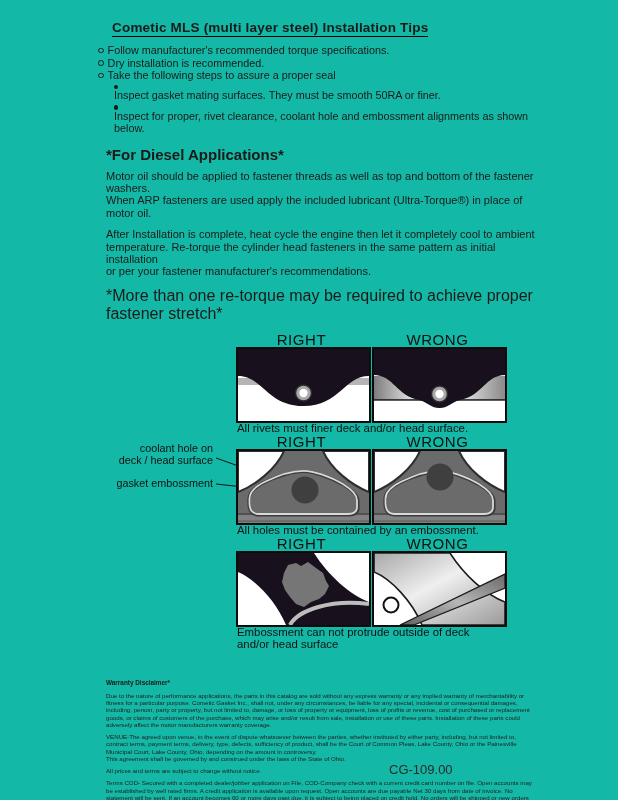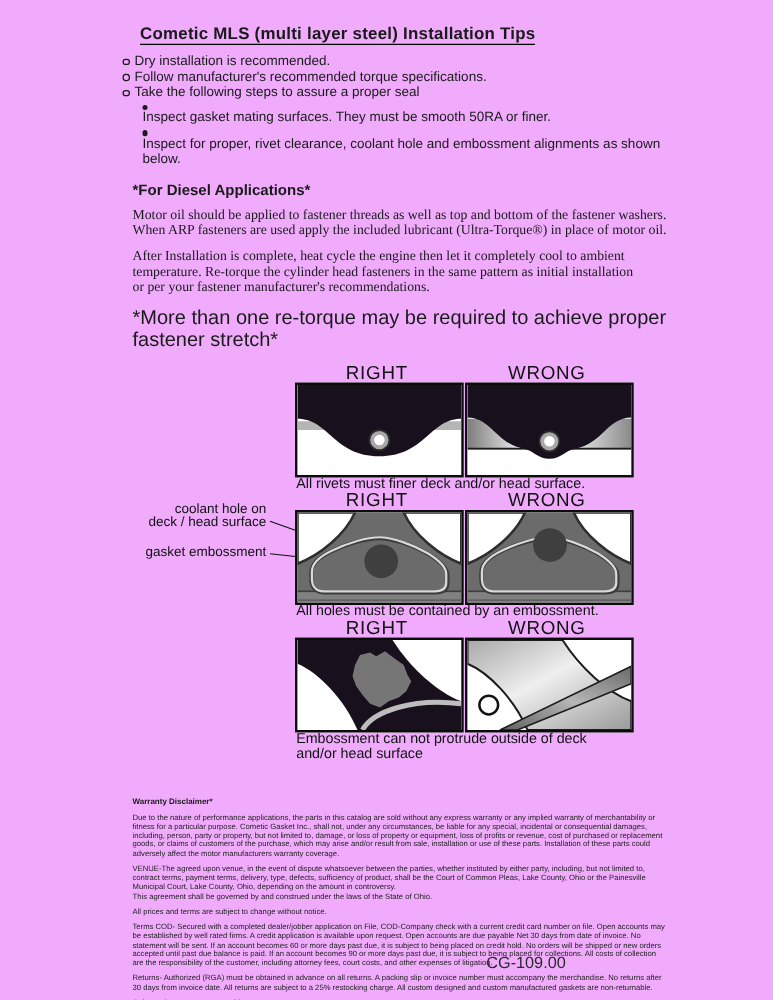--- a/index.html
+++ b/index.html
@@ -1,32 +1,32 @@
 <!DOCTYPE html>
 <html><head>
 <meta charset="utf-8">
 <style>
   html,body{margin:0;padding:0;background:#ffffff;}
-  .page{position:relative;width:618px;height:800px;background:#f0abfc;overflow:hidden;
+  .page{position:relative;width:618px;height:800px;background:#14b8a6;overflow:hidden;
         font-family:"Liberation Sans","DejaVu Sans",sans-serif;color:#1a1a1a;}
   .content{padding:18px 0 0 106px;width:440px;}
 
   .title{display:inline-block;font-size:13.5px;font-weight:bold;letter-spacing:.2px;
          border-bottom:1.6px solid #000;padding-bottom:1px;margin:0 0 7px 6px;}
 
   .bullets{font-size:10.8px;line-height:12.5px;}
   .bullet-row{display:flex;align-items:flex-start;margin-left:-8px;}
   .sub{margin-left:8px;flex-direction:column;}
   .marker-open{flex:0 0 auto;width:3.6px;height:3.6px;border:1px solid #1a1a1a;border-radius:50%;
                margin:3.6px 4px 0 0;}
   .marker-fill{flex:0 0 auto;width:4.2px;height:4.2px;background:#1a1a1a;border-radius:50%;
                margin:3.6px 3px 0 0;}
 
-  .diesel-heading{font-size:12px;font-weight:bold;margin:11px 0 0 0;}
-  .para{font-size:11px;line-height:12.4px;white-space:pre-line;margin:7px 0 0 0;font-family:Liberation Serif, serif;}
+  .diesel-heading{font-size:15px;font-weight:bold;margin:11px 0 0 0;}
+  .para{font-size:11px;line-height:12.4px;white-space:pre-line;margin:7px 0 0 0;}
   .note{font-size:16px;margin:9px 0 0 0;}
 
   .diagram-area{position:relative;width:570px;height:332px;margin-left:-106px;margin-top:2px;}
   .rw-label{position:absolute;width:135px;text-align:center;font-size:15px;letter-spacing:.6px;color:#111;}
   .panel{position:absolute;width:131px;height:72px;border:2px solid #0c0c0c;background:#fff;}
   .panel svg{display:block;overflow:hidden;}
   .caption{position:absolute;left:237px;font-size:11.4px;line-height:12.6px;white-space:pre-line;color:#111;}
   .callout{position:absolute;left:58px;width:155px;text-align:right;font-size:10.8px;line-height:11.8px;
            white-space:pre-line;color:#111;}
   .leader-overlay{position:absolute;left:0;top:0;pointer-events:none;}
@@ -41,25 +41,25 @@
 <body>
 
 <div class="page">
   <div class="content">
 
     <div class="title">Cometic MLS (multi layer steel) Installation Tips</div>
 
     <div class="bullets">
       <div class="bullet-row">
         <span class="marker-open"></span>
-        <span>Dry installation is recommended.</span>
+        <span>Follow manufacturer's recommended torque specifications.</span>
       </div>
       <div class="bullet-row">
         <span class="marker-open"></span>
-        <span>Follow manufacturer's recommended torque specifications.</span>
+        <span>Dry installation is recommended.</span>
       </div>
       <div class="bullet-row">
         <span class="marker-open"></span>
         <span>Take the following steps to assure a proper seal</span>
       </div>
       <div class="bullet-row sub">
         <span class="marker-fill"></span>
         <span>Inspect gasket mating surfaces.  They must be smooth 50RA or finer.</span>
       </div>
       <div class="bullet-row sub">

